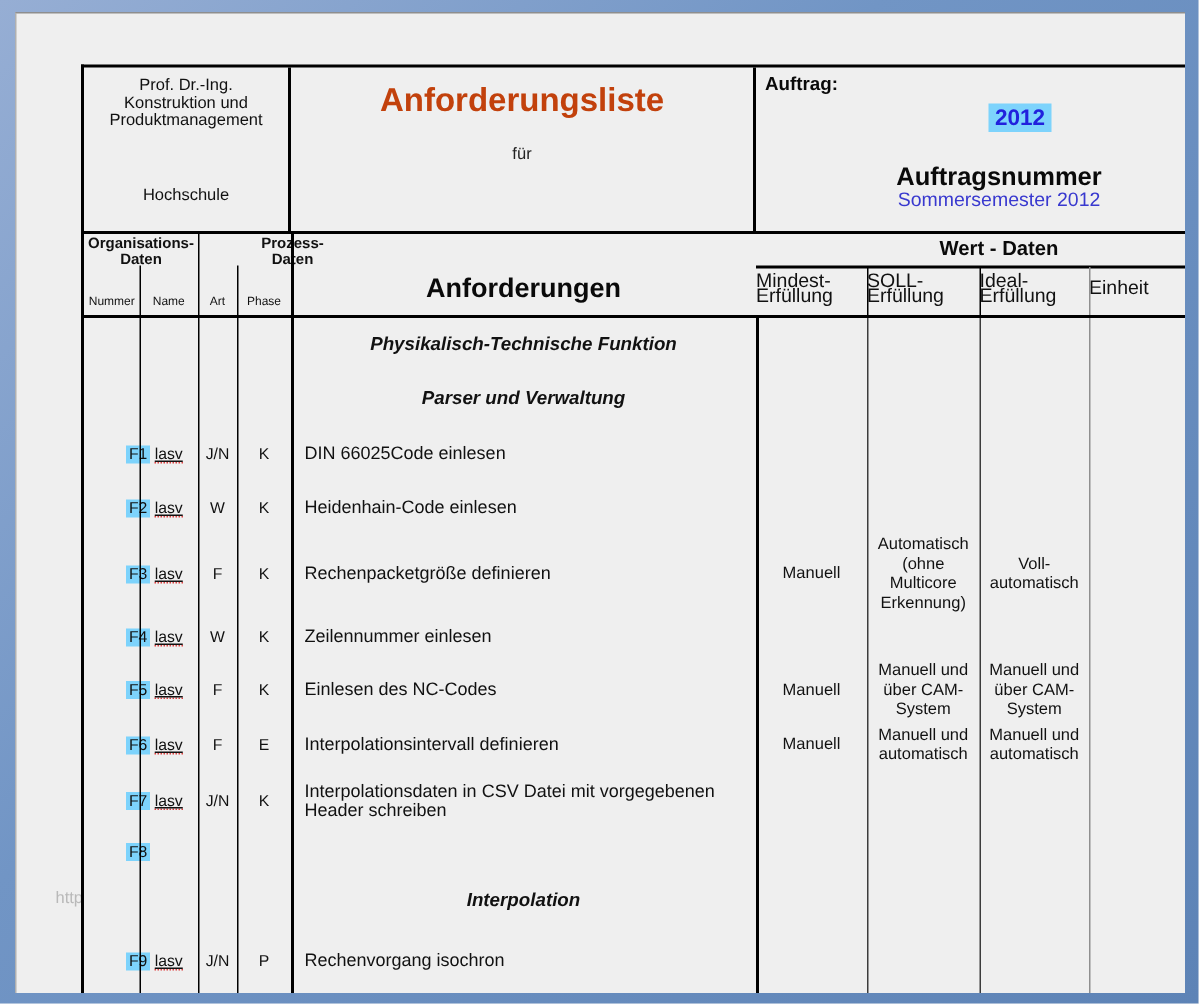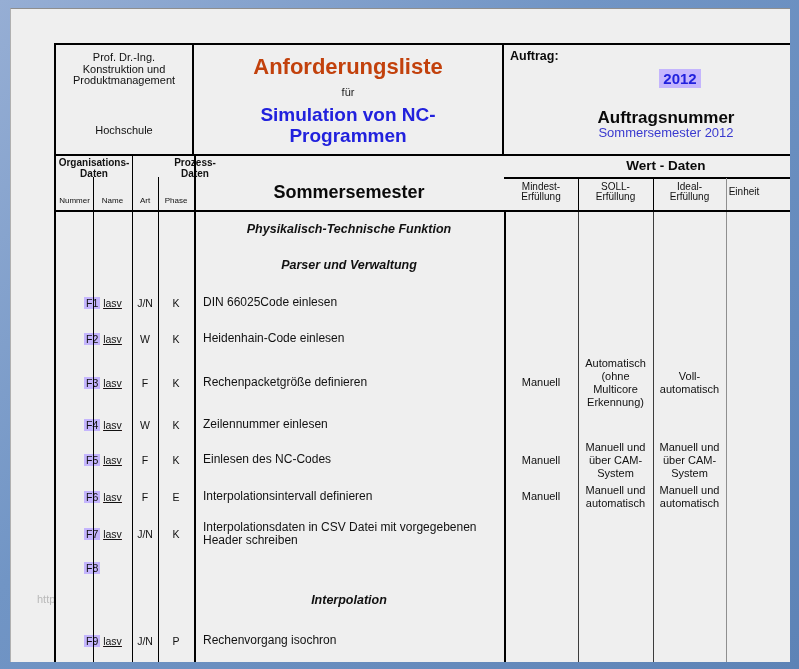--- a/index.html
+++ b/index.html
@@ -19,59 +19,59 @@
     border:2px solid #000;border-bottom:none;box-sizing:border-box;
   }
   
   .band1{position:relative;height:109px;border-bottom:2px solid #000;display:flex;}
   .cellA{width:138px;border-right:2px solid #000;box-sizing:border-box;position:relative;text-align:center;}
   .cellB{width:310px;border-right:2px solid #000;box-sizing:border-box;text-align:center;}
   .cellC{flex:1;position:relative;}
   .org-lines{padding-top:7px;font-size:11px;line-height:11.5px;color:#111;}
   .institution{position:absolute;left:0;right:0;top:79px;font-size:11px;color:#111;}
   .doc-title{margin-top:9px;font-size:22px;font-weight:bold;color:#c2410c;letter-spacing:0px;}
-  .title-connector{margin-top:6px;font-size:11px;color:#222;}
+  .title-connector{margin-top:17px;font-size:11px;color:#222;}
   .subject{margin-top:6px;font-size:19px;line-height:21px;font-weight:bold;white-space:pre-line;}
   .auftrag-label{position:absolute;left:6px;top:4px;font-size:12.5px;font-weight:bold;color:#0a0a0a;text-align:center;}
   .auftrag-value{position:absolute;left:0;right:0;top:24px;text-align:center;}
   .auftrag-value span{font-size:15px;font-weight:bold;padding:1px 4px;}
   .auftragsnummer-label{position:absolute;left:0;right:0;top:63px;text-align:center;font-size:17px;font-weight:bold;color:#0a0a0a;}
   .auftragsnummer-value{position:absolute;left:0;right:0;top:80px;text-align:center;font-size:13px;}
   
   .band2{position:relative;height:54px;border-bottom:2px solid #000;}
   .band2 .vl{position:absolute;width:1px;background:#000;top:0;bottom:0;}
   .band2 .vl.half{top:21px;}
   .band2 .vl.thick{width:2px;}
   .band2 .vl.grayline{background:#8f8f8f;}
   .grp{position:absolute;top:2px;text-align:center;font-size:10px;line-height:10.5px;font-weight:bold;white-space:pre-line;color:#111;}
   .sub{position:absolute;bottom:5px;text-align:center;font-size:8px;color:#111;}
   .anford-head{position:absolute;left:138px;width:310px;top:26px;text-align:center;font-size:18px;font-weight:bold;color:#0a0a0a;}
   .wert-head{position:absolute;left:448px;right:0;top:2px;text-align:center;font-size:13.5px;font-weight:bold;color:#0a0a0a;}
   .wert-underline{position:absolute;left:448px;right:0;top:21px;height:2px;background:#000;}
-  .valsub{position:absolute;top:26px;text-align:center;font-size:10px;line-height:10px;white-space:pre-line;color:#111;}
+  .valsub{position:absolute;top:26px;font-size:13px;line-height:10px;white-space:pre-line;color:#111;}
   
   .bodyarea{position:relative;}
   .bodyarea .vl{position:absolute;top:0;bottom:0;width:1px;background:#000;}
   .bodyarea .vl.thick{width:2px;}
   .bodyarea .vl.dark{background:#3c3c3c;}
   .bodyarea .vl.grayline{background:#8f8f8f;}
   .row{display:flex;align-items:center;}
   .c{box-sizing:border-box;text-align:center;font-size:10.5px;color:#111;align-self:center;}
   .c.nr{width:37px;}
   .c.nm{width:39px;}
   .c.art{width:26px;}
   .c.ph{width:36px;}
   .c.txt{width:310px;text-align:left;padding-left:9px;padding-right:4px;font-size:12px;line-height:13.5px;}
   .c.val{font-size:11px;line-height:13px;padding:0 2px;}
   .c.v1{width:74px;}
   .c.v2{width:75px;}
   .c.v3{width:73px;}
   .c.v4{width:36px;}
   .row.heading .c.txt{text-align:center;font-weight:bold;font-style:italic;font-size:12.5px;padding:0;}
-  .shaded{background:#c4b5fd;padding:0 2px;display:inline-block;margin-left:28px;}
+  .shaded{background:#7dd3fc;padding:0 2px;display:inline-block;margin-left:28px;}
   .name-link{text-decoration:underline;border-bottom:1px dotted #dd4040;line-height:10px;display:inline-block;}
   .blue{color:#2121dd;}
   .linkblue{color:#3939cf;}
   .watermark{position:absolute;left:26px;top:584px;font-size:11px;color:#b9b9b9;z-index:0;}
 </style>
 </head>
 <body>
 
 <div class="page">
   <div class="watermark">http</div>
@@ -83,41 +83,39 @@
         <div class="org-lines">
           <div>Prof. Dr.-Ing.</div>
           <div>Konstruktion und</div>
           <div>Produktmanagement</div>
         </div>
         <div class="institution">Hochschule</div>
       </div>
       <div class="cellB">
         <div class="doc-title">Anforderungsliste</div>
         <div class="title-connector">für</div>
-        <div class="subject blue">Simulation von NC-
-Programmen</div>
       </div>
       <div class="cellC">
         <div class="auftrag-label">Auftrag:</div>
         <div class="auftrag-value"><span class="shaded blue">2012</span></div>
         <div class="auftragsnummer-label">Auftragsnummer</div>
         <div class="auftragsnummer-value linkblue">Sommersemester 2012</div>
       </div>
     </div>
 
     <div class="band2">
       <div class="grp" style="left:0;width:76px;">Organisations-
 Daten</div>
       <div class="grp" style="left:76px;width:62px;margin-left:32px;">Prozess-
 Daten</div>
       <div class="sub" style="left:0;width:37px;">Nummer</div>
       <div class="sub" style="left:37px;width:39px;">Name</div>
       <div class="sub" style="left:76px;width:26px;">Art</div>
       <div class="sub" style="left:102px;width:36px;">Phase</div>
-      <div class="anford-head">Sommersemester</div>
+      <div class="anford-head">Anforderungen</div>
       <div class="wert-head">Wert - Daten</div>
       <div class="wert-underline"></div>
       <div class="valsub" style="left:448px;width:74px;">Mindest-
 Erfüllung</div>
       <div class="valsub" style="left:522px;width:75px;">SOLL-
 Erfüllung</div>
       <div class="valsub" style="left:597px;width:73px;">Ideal-
 Erfüllung</div>
       <div class="valsub" style="left:670px;width:36px;top:31px;">Einheit</div>
       <div class="vl half" style="left:37px;"></div>

